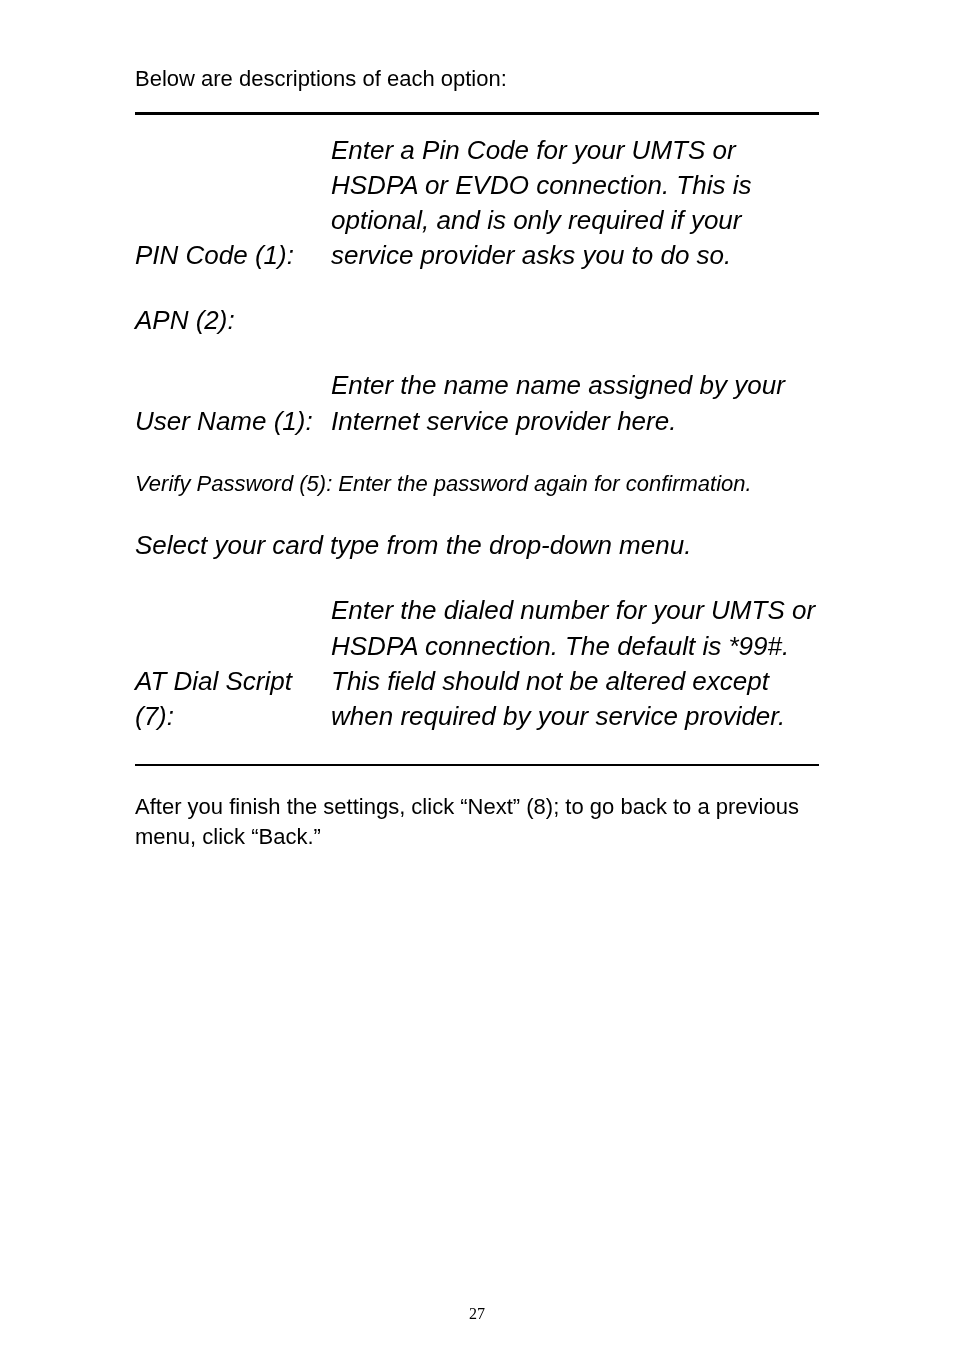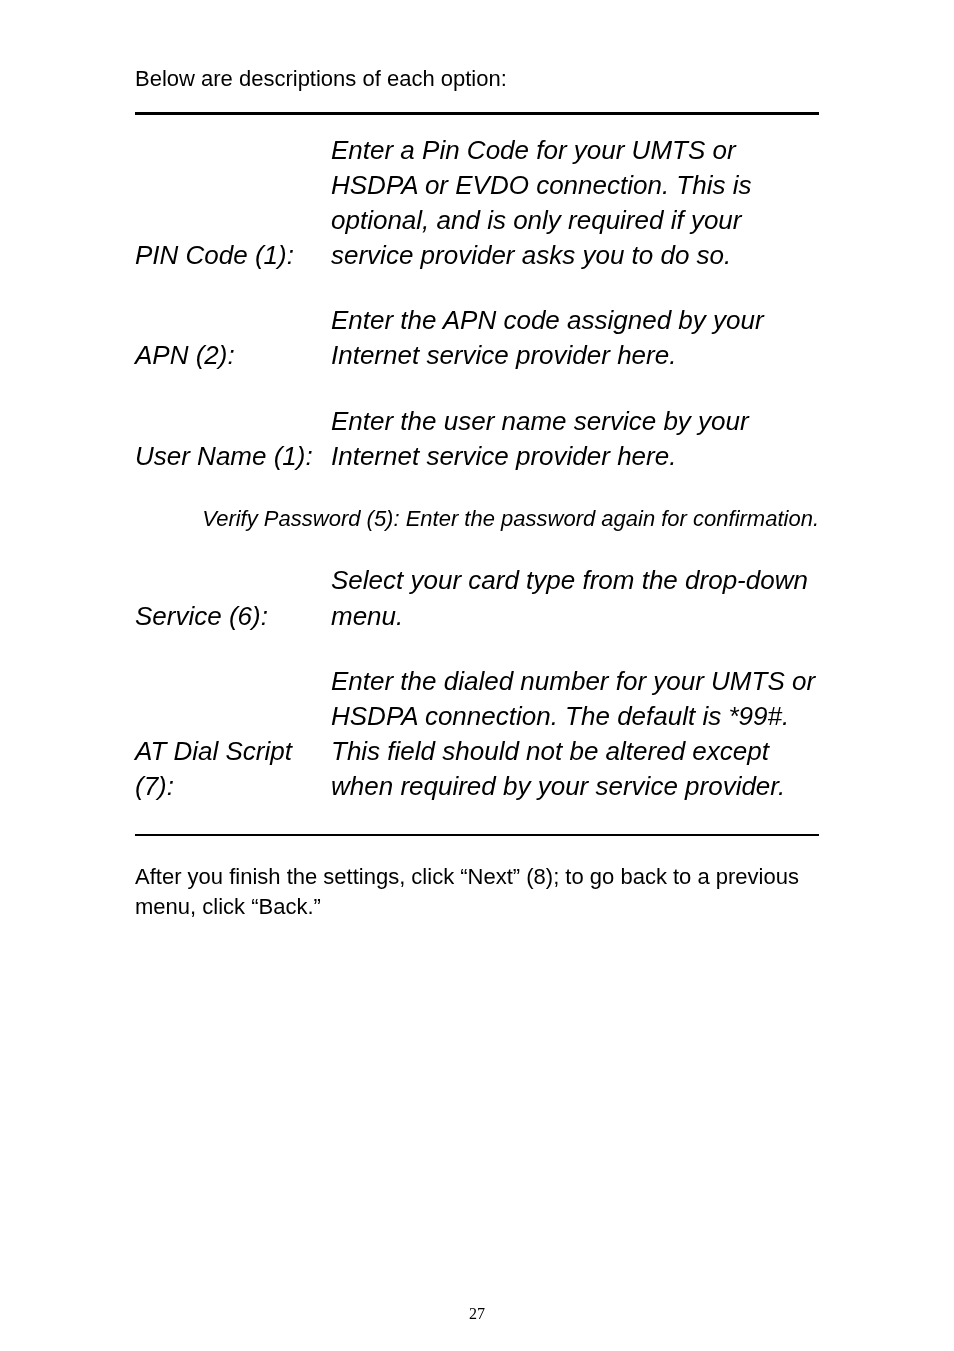--- a/index.html
+++ b/index.html
@@ -43,21 +43,20 @@
     padding-right: 6px;
   }
   .desc-col {
     flex: 1 1 auto;
   }
   .full-row {
     font-style: italic;
     font-size: 22px;
     line-height: 1.35;
     margin-bottom: 30px;
-    text-align: right;
   }
   .outro {
     font-size: 22px;
     line-height: 1.35;
     margin-bottom: 46px;
   }
   .page-number {
     position: absolute;
     bottom: 28px;
     left: 0;
@@ -76,33 +75,31 @@
 
   <hr class="hr-thick">
 
   <div class="item-row">
     <div class="label-col">PIN Code (1):</div>
     <div class="desc-col">Enter a Pin Code for your UMTS or HSDPA or EVDO connection. This is optional, and is only required if your service provider asks you to do so.</div>
   </div>
 
   <div class="item-row">
     <div class="label-col">APN (2):</div>
-    <div class="desc-col">Enter the APN code assigned by your Internet service provider here.</div>
   </div>
 
   <div class="item-row">
     <div class="label-col">User Name (1):</div>
-    <div class="desc-col">Enter the user name service by your Internet service provider here.</div>
+    <div class="desc-col">Enter the name name assigned by your Internet service provider here.</div>
   </div>
 
 
   <div class="full-row">Verify Password (5): Enter the password again for confirmation.</div>
 
   <div class="item-row">
-    <div class="label-col">Service (6):</div>
     <div class="desc-col">Select your card type from the drop-down menu.</div>
   </div>
 
   <div class="item-row">
     <div class="label-col">AT Dial Script (7):</div>
     <div class="desc-col">Enter the dialed number for your UMTS or HSDPA connection. The default is *99#. This field should not be altered except when required by your service provider.</div>
   </div>
 
   <hr class="hr-med">
 

